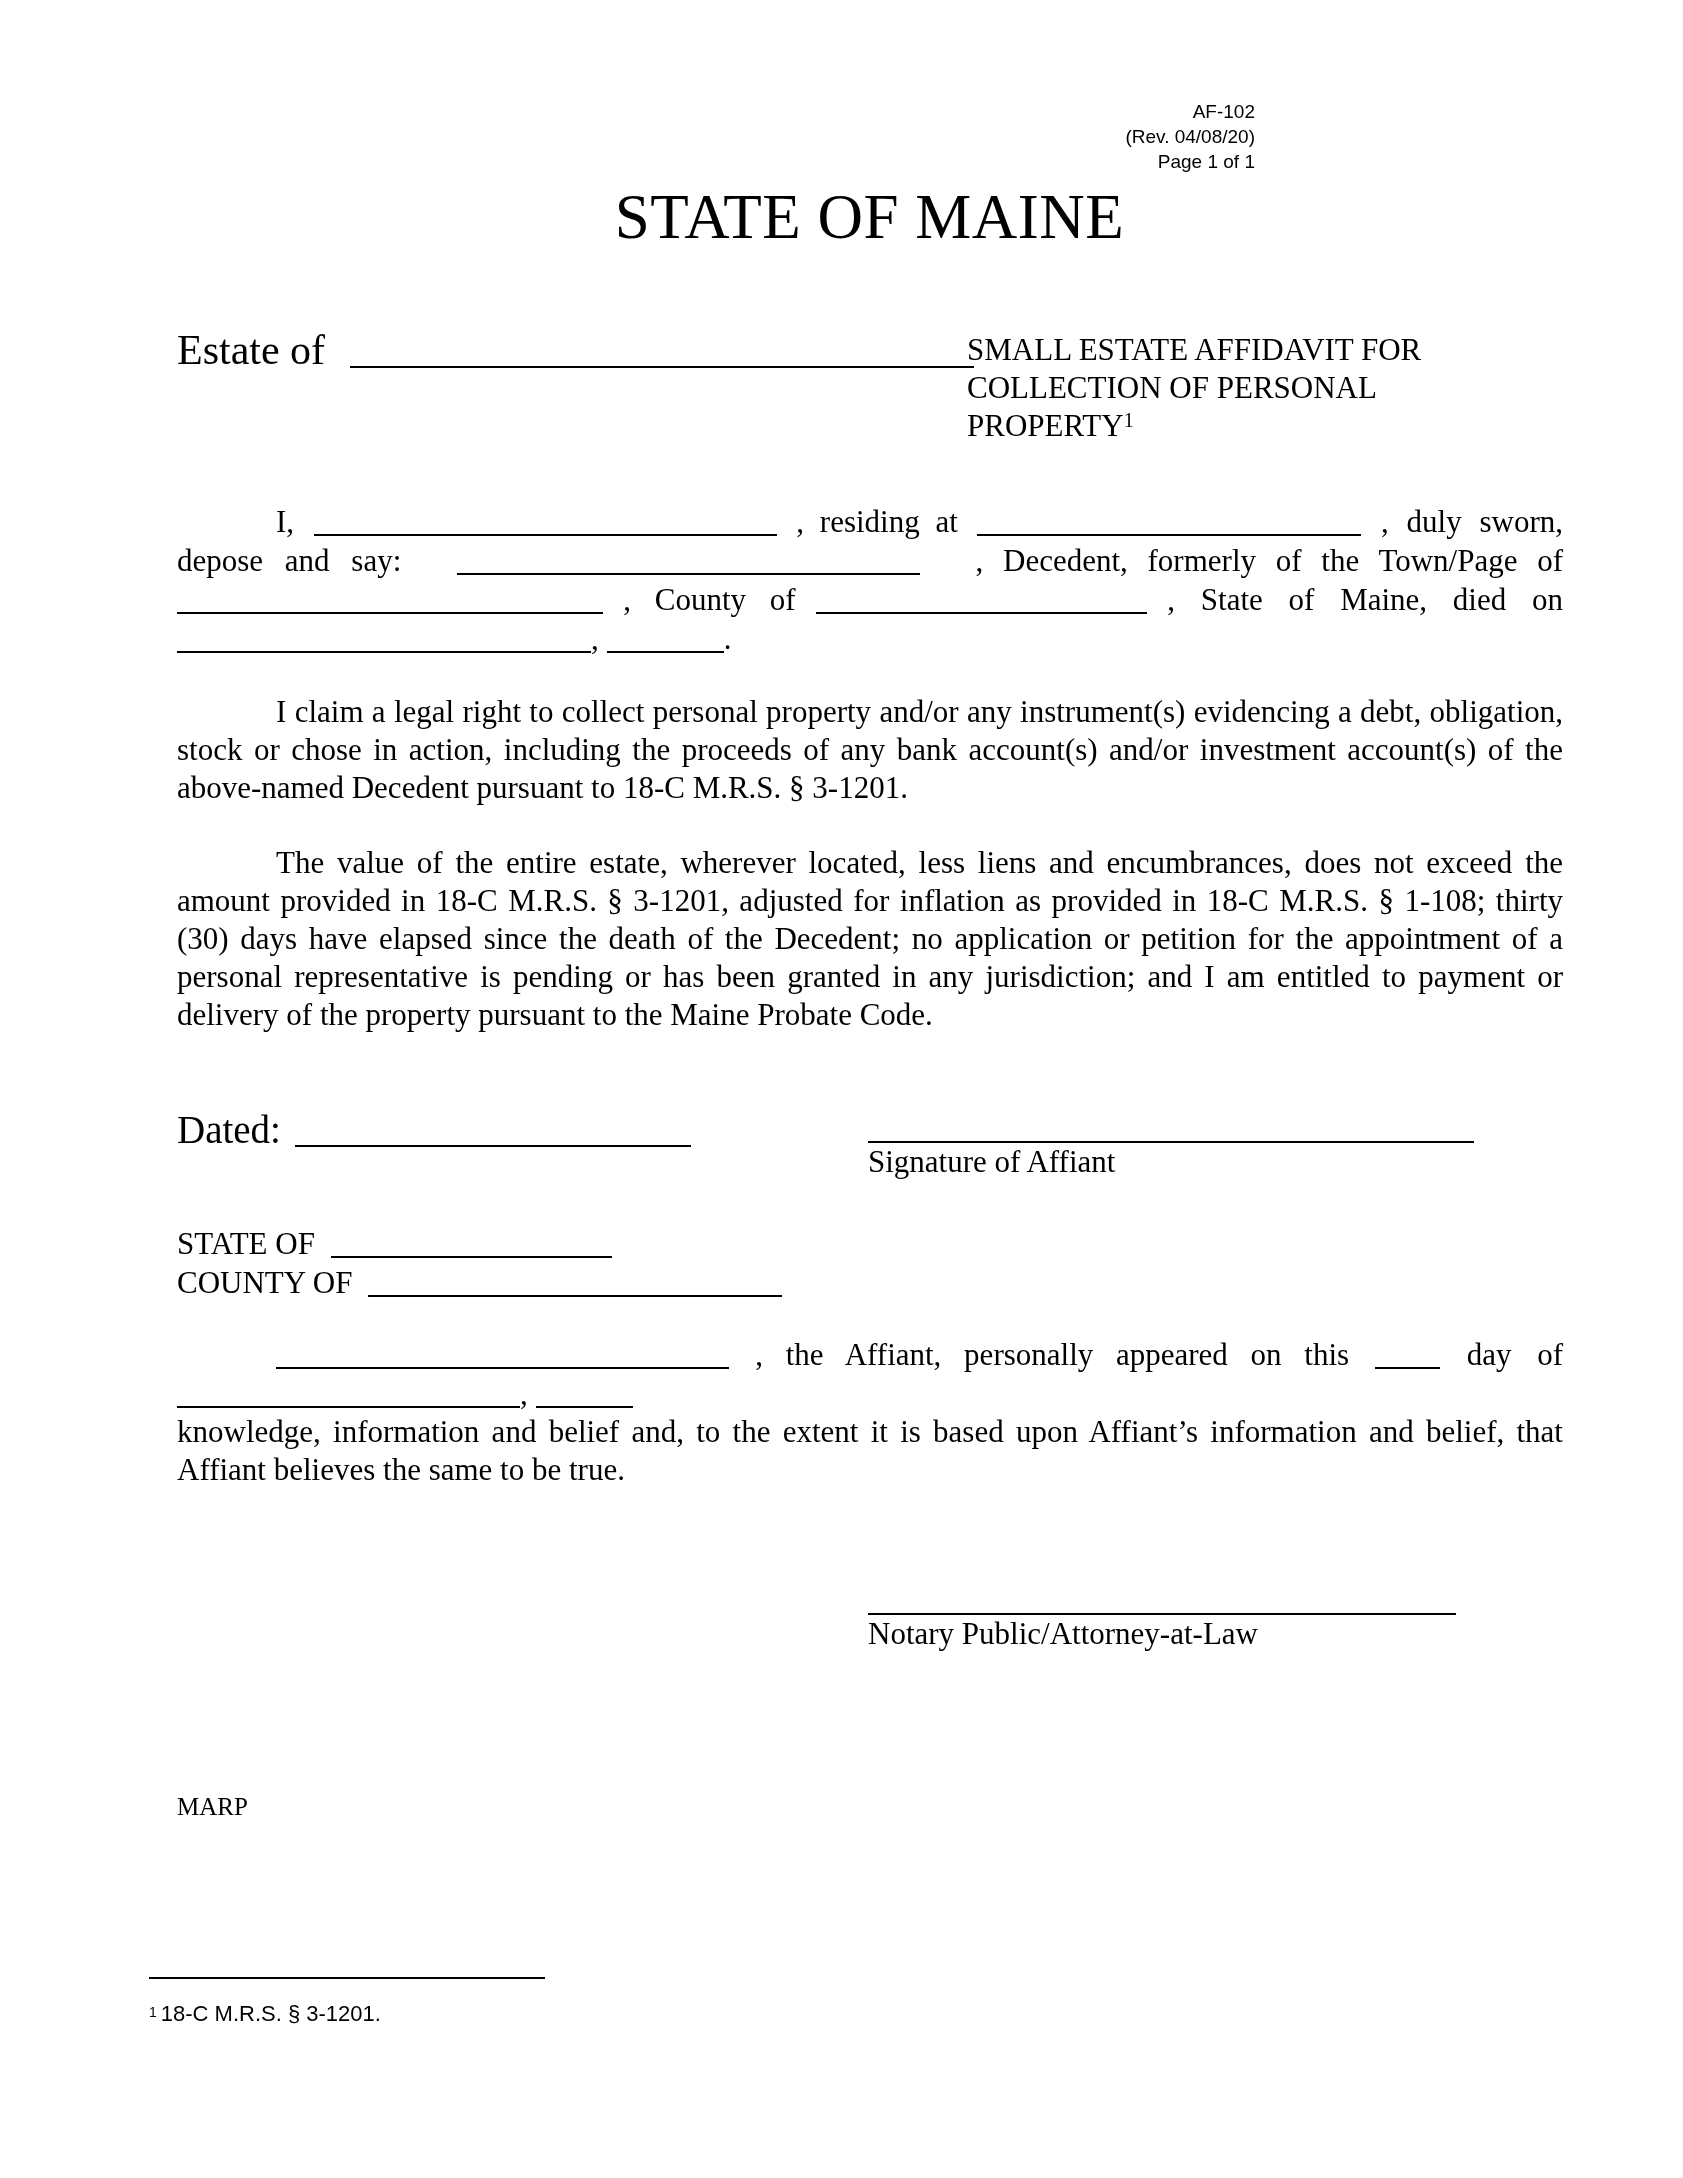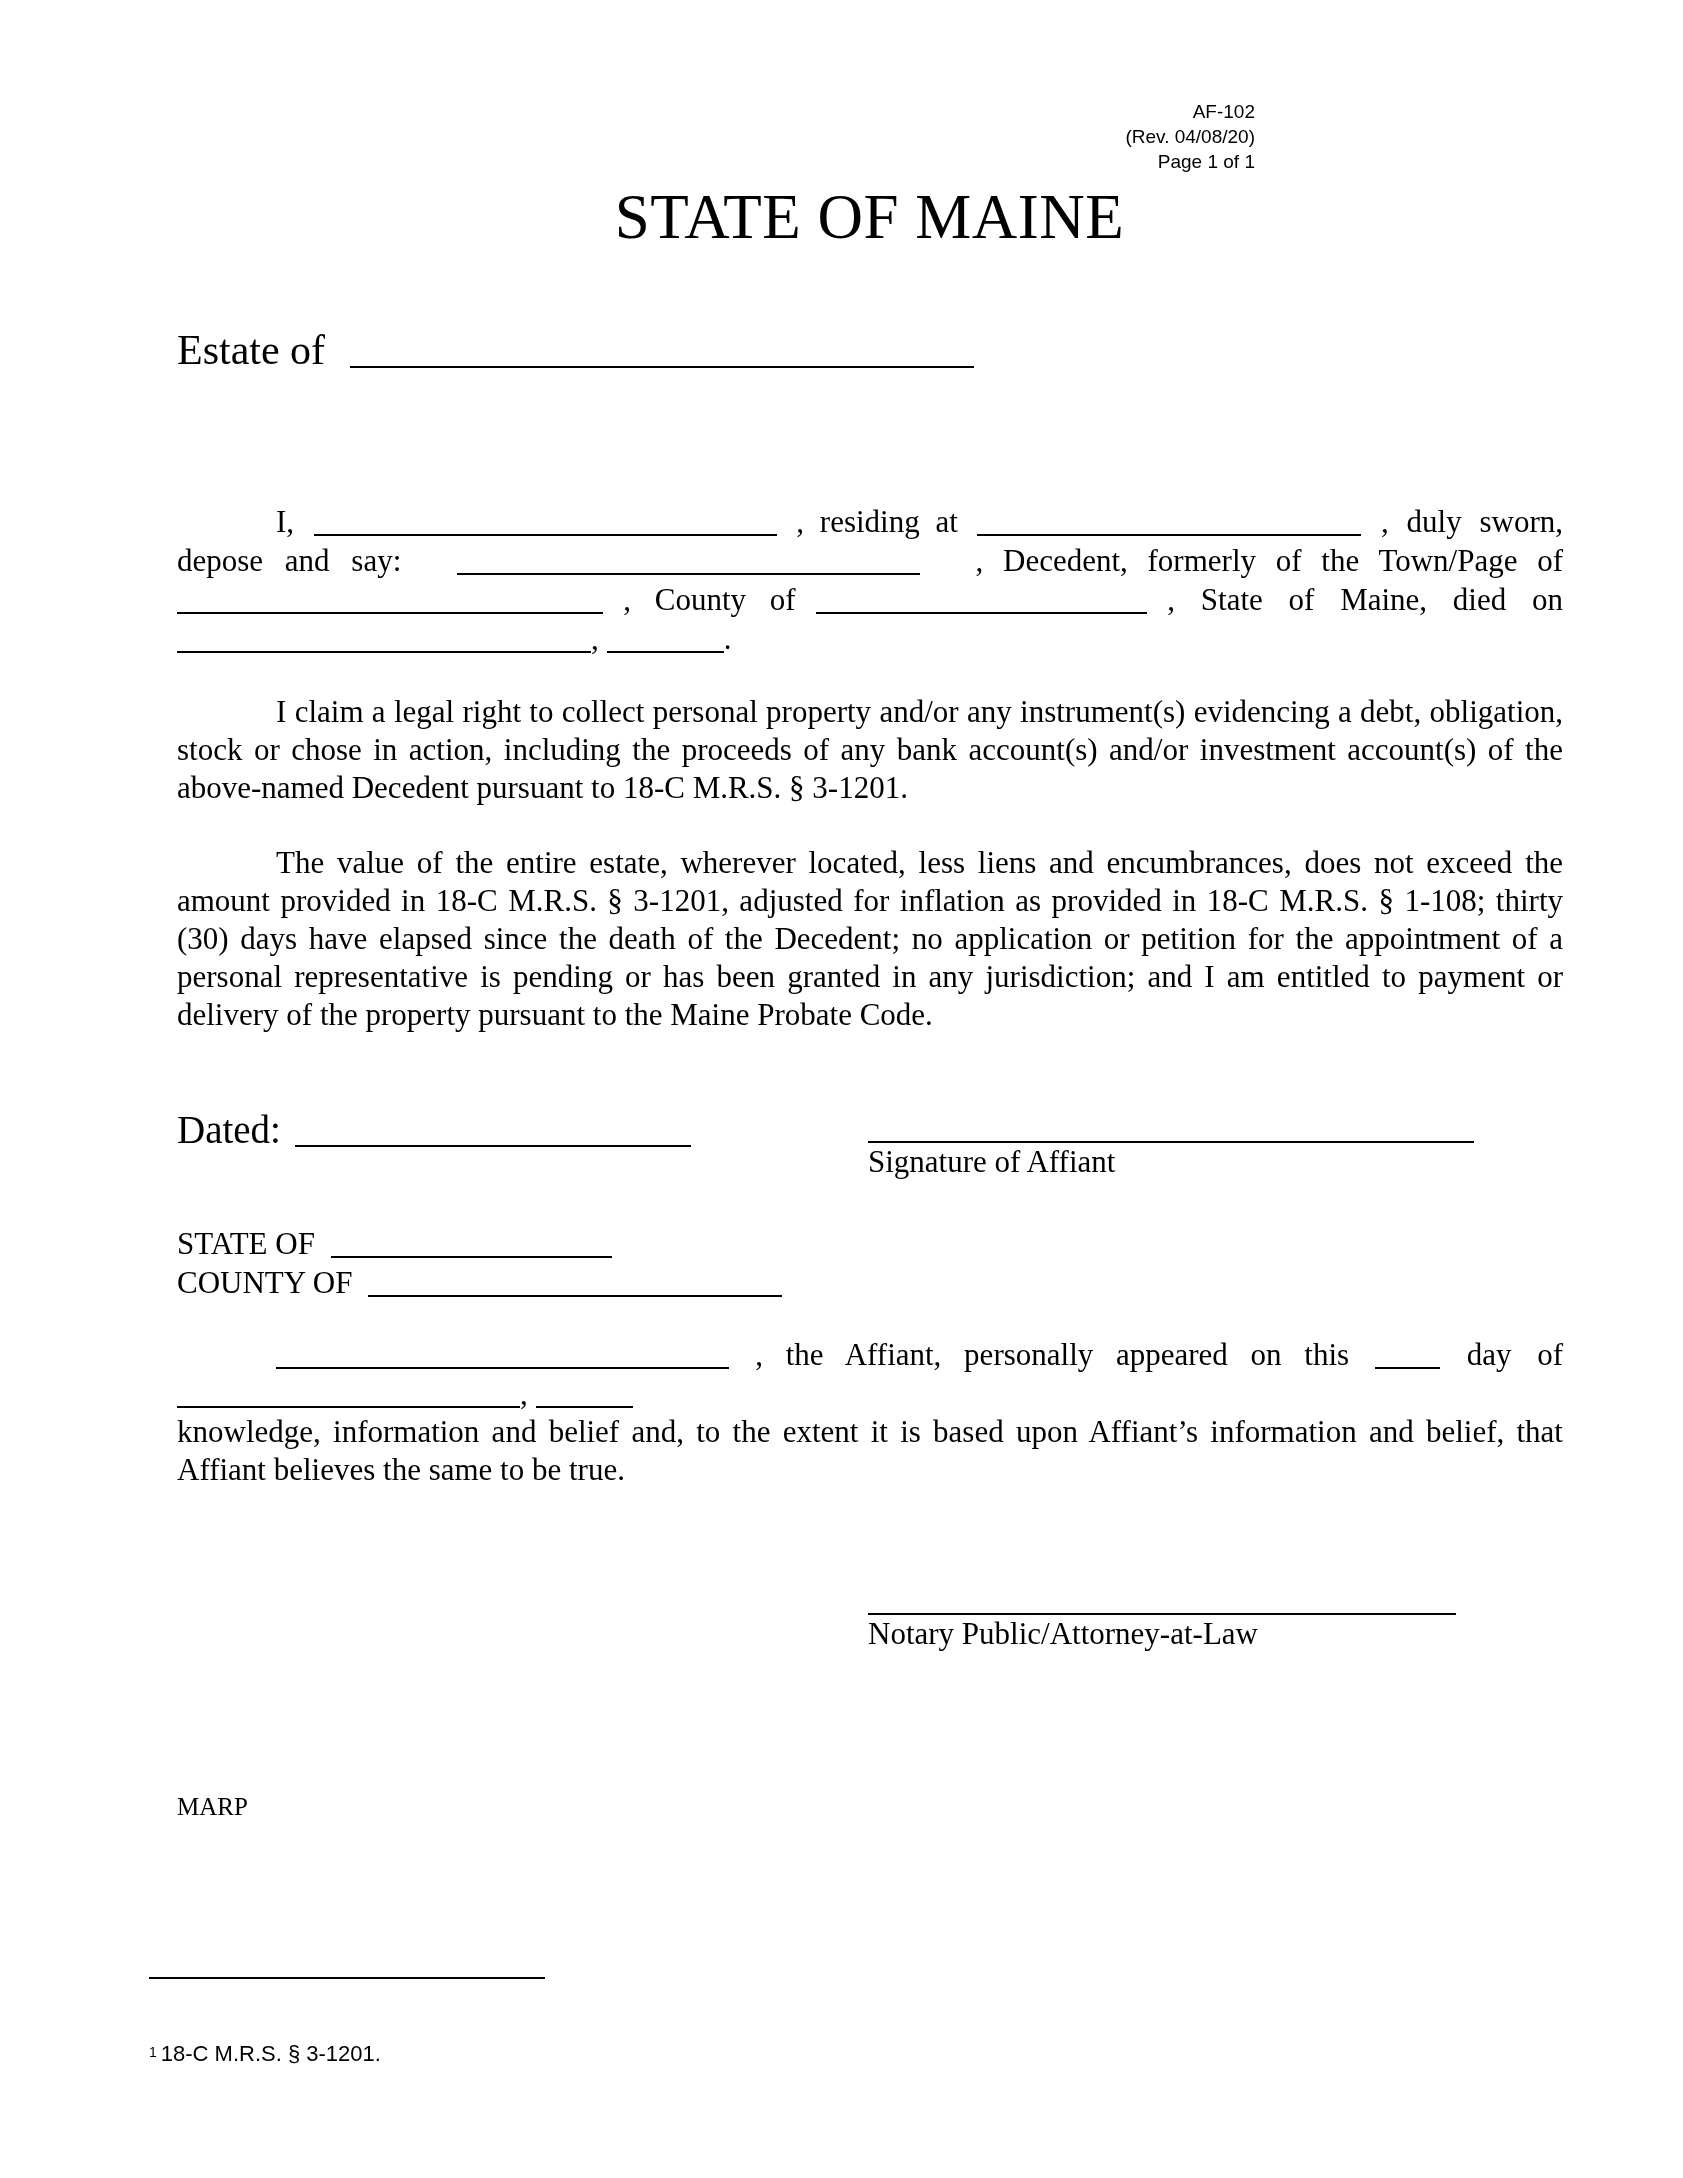--- a/index.html
+++ b/index.html
@@ -27,41 +27,46 @@
   .dated { position: absolute; left: 149px; top: 1111px; font-size: 39px; line-height: 38px; white-space: nowrap; }
   .sig-block { position: absolute; left: 840px; top: 1111px; font-size: 31px; line-height: 38px; }
   .sig-line { width: 606px; border-bottom: 2px solid #000; height: 30px; }
   .state-of { position: absolute; left: 149px; top: 1224px; font-size: 31px; line-height: 38px; white-space: nowrap; }
 
   .notary-block { position: absolute; left: 840px; top: 1583px; font-size: 31px; line-height: 38px; }
   .notary-line { width: 588px; border-bottom: 2px solid #000; height: 30px; }
 
   .marp { position: absolute; left: 149px; top: 1792px; font-size: 25px; line-height: 30px; }
   .fn-rule { position: absolute; left: 149px; top: 1977px; width: 396px; border-top: 2px solid #000; }
-  .footnote { position: absolute; left: 149px; top: 2000px; font-size: 22px; line-height: 28px; white-space: nowrap; margin-top: 40px; }
+  .footnote { position: absolute; left: 149px; top: 2000px; font-size: 22px; line-height: 28px; white-space: nowrap; }
   .footnote sup { font-size: 14px; vertical-align: top; position: relative; top: -2px; margin-right: 4px; }
 </style>
 </head>
 <body>
 
 <div class="page">
 
   <div class="form-meta sans">
     <div>AF-102</div>
     <div>(Rev. 04/08/20)</div>
     <div>Page 1 of 1</div>
   </div>
 
   <div class="title serif">STATE OF MAINE</div>
 
   <div class="estate-of serif">
     <span>Estate of</span>
     <span class="field" style="width:624px; margin-left:14px;"></span>
   </div>
 
+  <div class="doc-heading serif">
+    <div>SMALL ESTATE AFFIDAVIT FOR</div>
+    <div>COLLECTION OF PERSONAL</div>
+    <div><span>PROPERTY</span><sup>1</sup></div>
+  </div>
 
   <div class="para serif" style="top:502px;">
     <div class="line">
       <span><span class="indent"></span><span>I,</span></span>
       <span class="field" style="width:463px;"></span>
       <span style="word-spacing:8px;">, residing at</span>
       <span class="field" style="width:384px;"></span>
       <span style="word-spacing:10px;">, duly sworn,</span>
     </div>
     <div class="line">

